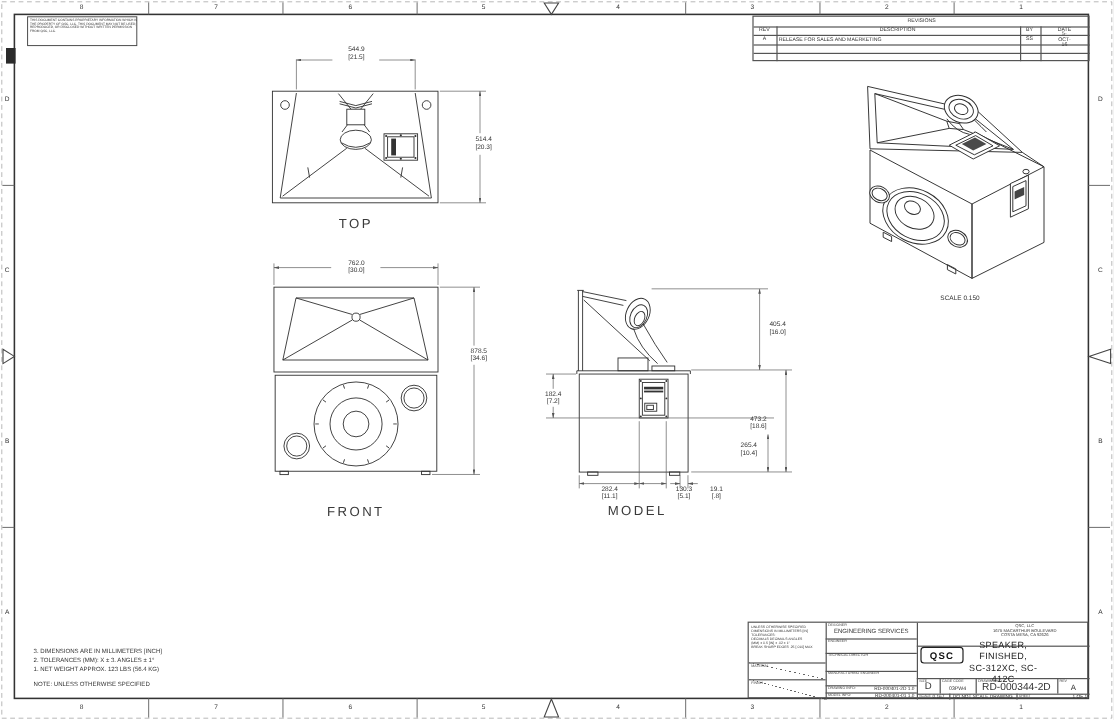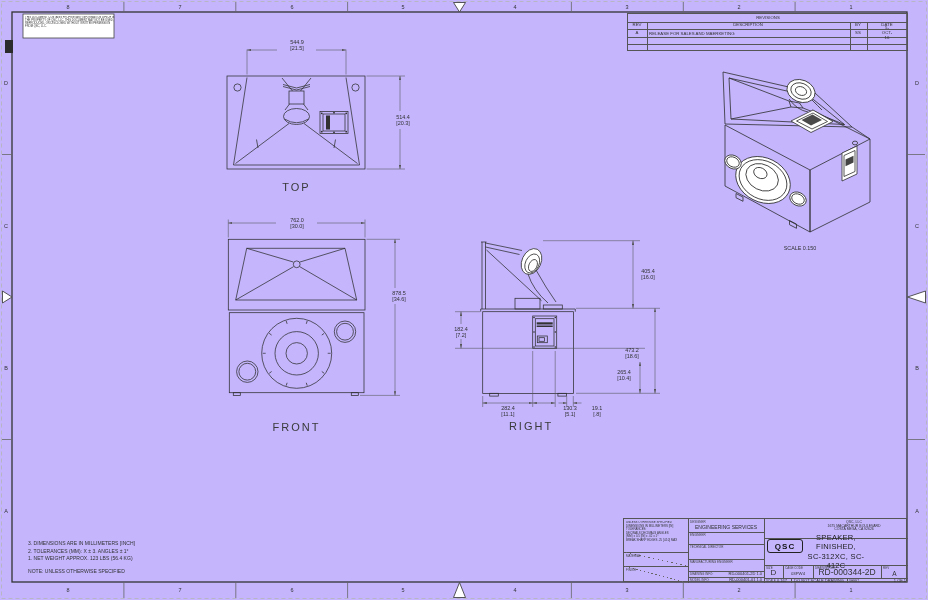--- a/index.html
+++ b/index.html
@@ -1,16 +1,16 @@
 <!DOCTYPE html>
 <html><head>
 <meta charset="utf-8">
 <style>
   html,body{margin:0;padding:0;background:#e9e9e9}
-  .sheet{position:relative;width:928px;height:600px;background:#c4b5fd;
+  .sheet{position:relative;width:928px;height:600px;background:#ffffff;
          font-family:"Liberation Sans",sans-serif;color:#222;overflow:hidden}
   svg.lw{position:absolute;left:0;top:0}
   .vc{position:absolute;transform:translate(-50%,-50%);white-space:pre-line;
       text-align:center;color:#333;line-height:1.12;font-size:7px}
   .sc78{transform:translate(-50%,-50%) scale(0.78)}
   .sc72{transform:translate(-50%,-50%) scale(0.72)}
   .sc62{transform:translate(-50%,-50%) scale(0.62)}
   .sc57{transform:translate(-50%,-50%) scale(0.57)}
   .vl{position:absolute;transform:translate(0,-50%) scale(0.72);transform-origin:0 50%;
       white-space:nowrap;color:#333;font-size:7px}
@@ -267,21 +267,21 @@
 [10.4]</div>
 <div class="vc sc78 dim" style="left:508px;top:411px">282.4
 [11.1]</div>
 <div class="vc sc78 dim" style="left:570px;top:411px">130.3
 [5.1]</div>
 <div class="vc sc78 dim" style="left:597px;top:411px">19.1
 [.8]</div>
 
 <div class="viewlabel" style="left:296.5px;top:187px">TOP</div>
 <div class="viewlabel" style="left:296.5px;top:426.5px">FRONT</div>
-<div class="viewlabel" style="left:531px;top:426px">RIGHT</div>
+<div class="viewlabel" style="left:531px;top:426px">MODEL</div>
 <div class="vc sc72" style="left:800px;top:248.5px;font-size:7.5px">SCALE  0.150</div>
 
 <div class="vl" style="left:28px;top:543px">3. DIMENSIONS ARE IN MILLIMETERS [INCH]</div>
 <div class="vl" style="left:28px;top:550.5px">2. TOLERANCES (MM): X ± 3. ANGLES ± 1°</div>
 <div class="vl" style="left:28px;top:558px">1. NET WEIGHT APPROX. 123 LBS (56.4 KG)</div>
 <div class="vl" style="left:28px;top:571px">NOTE: UNLESS OTHERWISE SPECIFIED</div>
 
 <div class="box" style="left:626.5px;top:13px;width:281px;height:38px">
   <div class="hline" style="left:0;top:7.5px;width:280px"></div>
   <div class="hline" style="left:0;top:15px;width:280px"></div>

